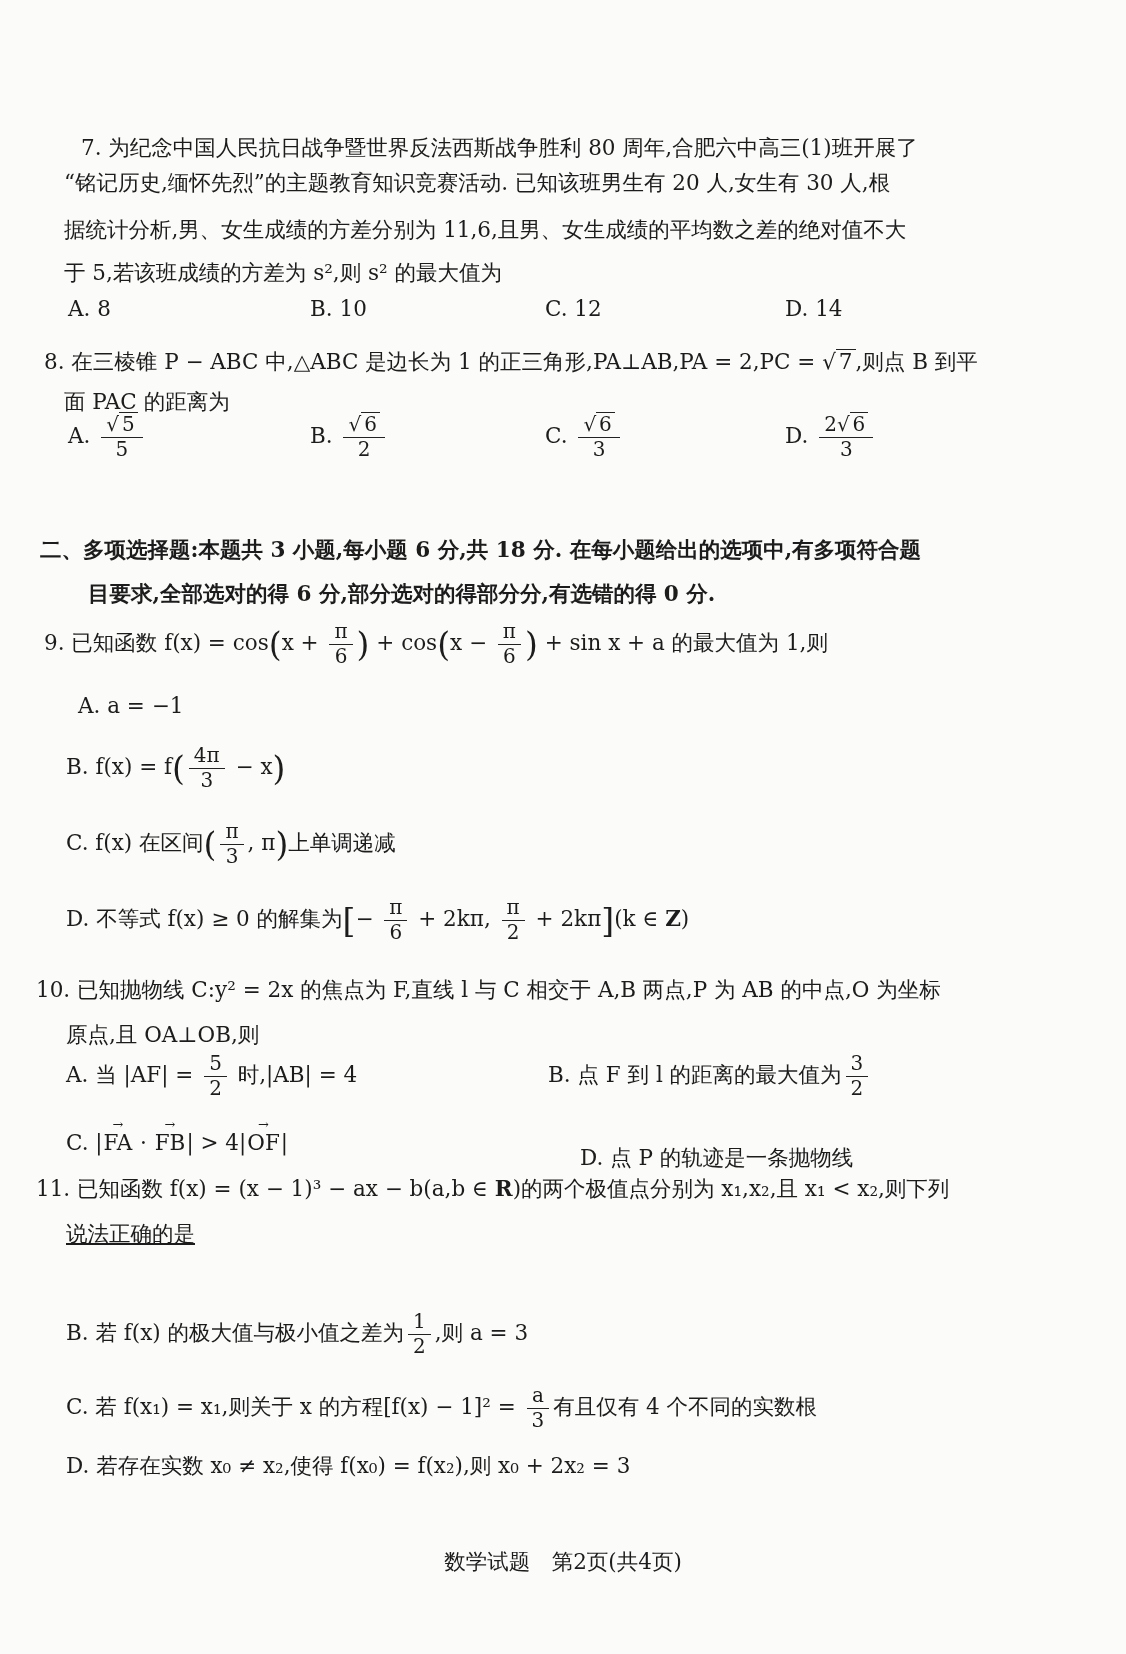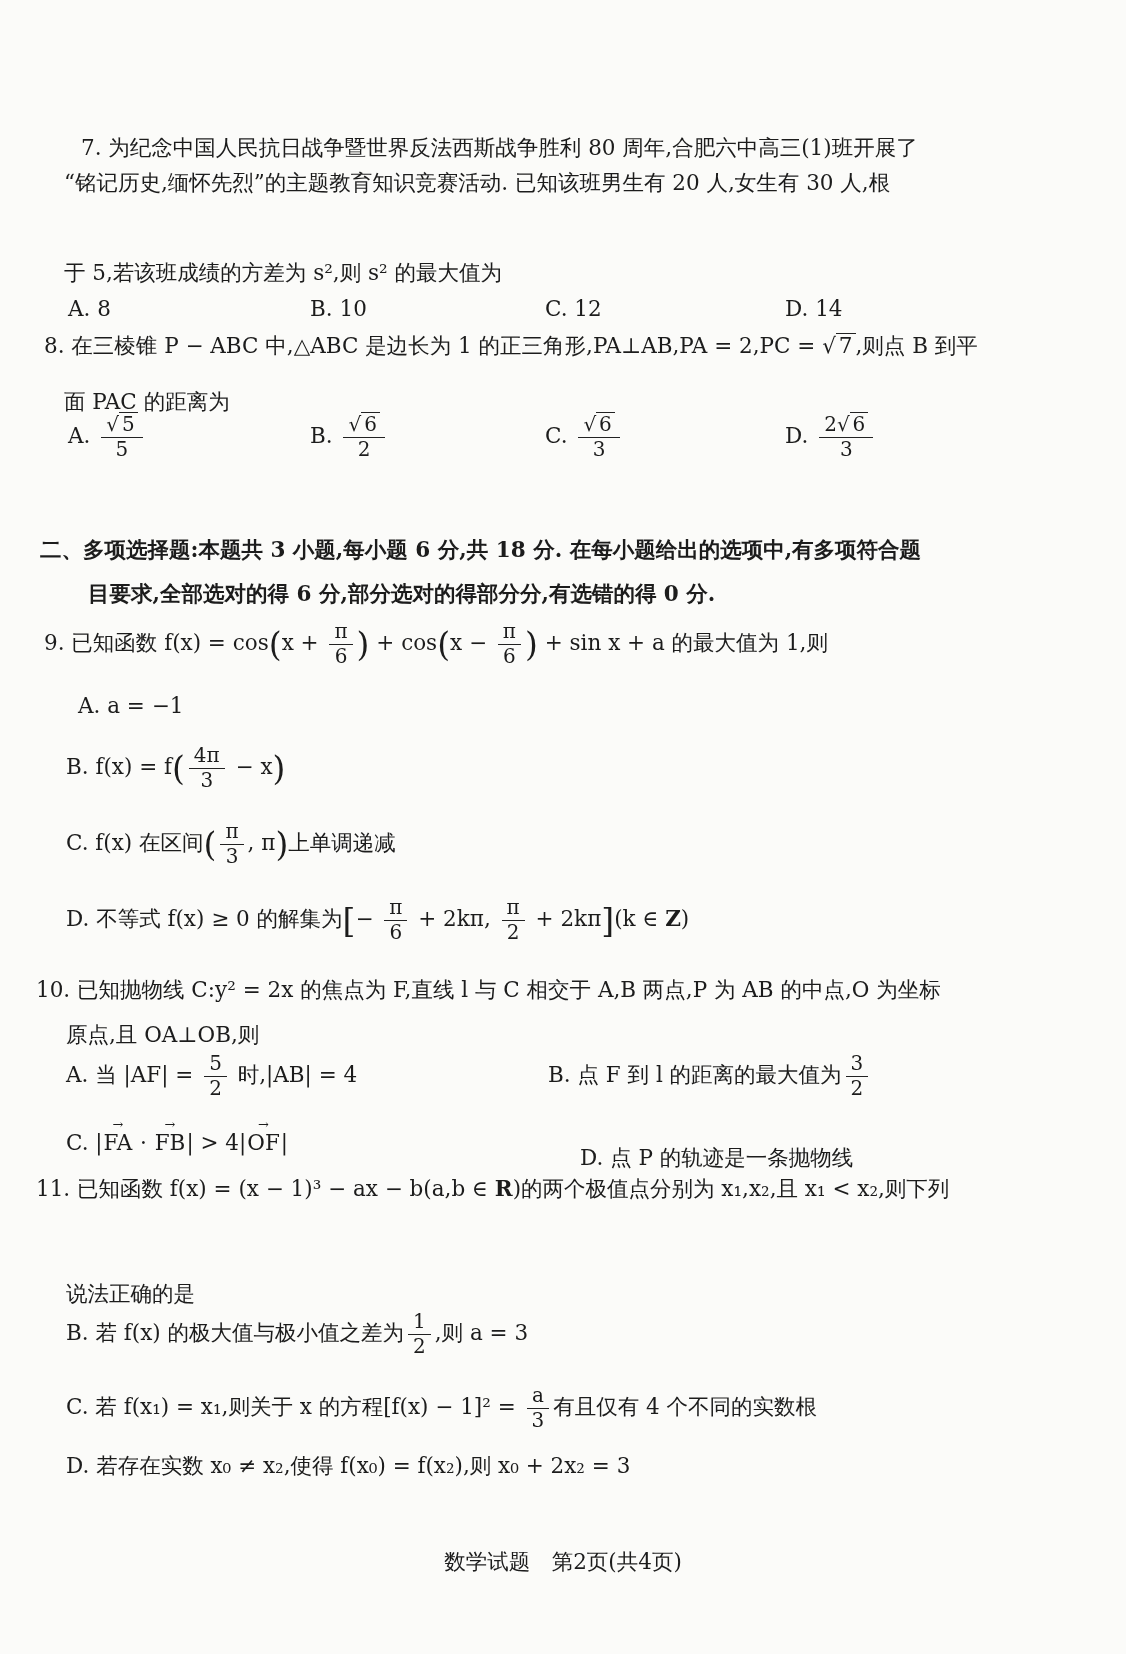--- a/index.html
+++ b/index.html
@@ -32,29 +32,30 @@
   .vec::before{content:"→";position:absolute;top:-13px;left:50%;transform:translateX(-50%);font-size:13px;}
   .bb{font-weight:700;}
 </style>
 </head>
 <body>
 
 <div class="page">
 
   <p class="line" style="top:134px;left:44px;margin-left:37px;">7. 为纪念中国人民抗日战争暨世界反法西斯战争胜利 80 周年,合肥六中高三(1)班开展了</p>
   <p class="line" style="top:169px;left:64px;">“铭记历史,缅怀先烈”的主题教育知识竞赛活动. 已知该班男生有 20 人,女生有 30 人,根</p>
+  <p class="line" style="top:216px;left:64px;">据统计分析,男、女生成绩的方差分别为 11,6,且男、女生成绩的平均数之差的绝对值不大</p>
   <p class="line" style="top:259px;left:64px;">于 5,若该班成绩的方差为 s²,则 s² 的最大值为</p>
   <div class="optrow" style="top:296px;">
     <span class="opt" style="left:68px;">A. 8</span>
     <span class="opt" style="left:310px;">B. 10</span>
     <span class="opt" style="left:545px;">C. 12</span>
     <span class="opt" style="left:785px;">D. 14</span>
   </div>
 
-  <p class="line" style="top:332px;left:44px;text-align:right;">
+  <p class="line" style="top:348px;left:44px;text-align:right;">
     <span>8. 在三棱锥 P − ABC 中,△ABC 是边长为 1 的正三角形,PA⊥AB,PA = 2,PC = </span><span class="sqrt"><span class="rad">7</span></span><span>,则点 B 到平</span>
   </p>
   <p class="line" style="top:388px;left:64px;">面 PAC 的距离为</p>
   <div class="optrow" style="top:412px;">
     <span class="opt" style="left:68px;">
       <span>A.</span>
       <span class="frac">
           <span class="top"><span class="sqrt"><span class="rad">5</span></span></span>
           <span class="bot">5</span>
         </span>
@@ -136,21 +137,21 @@
   <div class="optrow" style="top:1130px;">
     <span class="opt" style="left:66px;">
       <span>C. |</span><span class="vec">FA</span><span> · </span><span class="vec">FB</span><span>| &gt; 4|</span><span class="vec">OF</span><span>|</span>
     </span>
     <span class="opt" style="left:580px;margin-top:13px;">D. 点 P 的轨迹是一条抛物线</span>
   </div>
 
   <p class="line" style="top:1175px;left:36px;">
     <span>11. 已知函数 f(x) = (x − 1)³ − ax − b(a,b ∈ </span><span class="bb">R</span><span>)的两个极值点分别为 x₁,x₂,且 x₁ &lt; x₂,则下列</span>
   </p>
-  <p class="line" style="top:1280px;left:66px;">说法正确的是</p>
+  <p class="line" style="top:1220px;left:66px;text-decoration:underline;">说法正确的是</p>
   <p class="line" style="top:1310px;left:66px;">
     <span>B. 若 f(x) 的极大值与极小值之差为</span><span class="frac">
         <span class="top">1</span>
         <span class="bot">2</span>
       </span><span>,则 a = 3</span>
   </p>
   <p class="line" style="top:1384px;left:66px;">
     <span>C. 若 f(x₁) = x₁,则关于 x 的方程[f(x) − 1]² = </span><span class="frac">
         <span class="top">a</span>
         <span class="bot">3</span>

